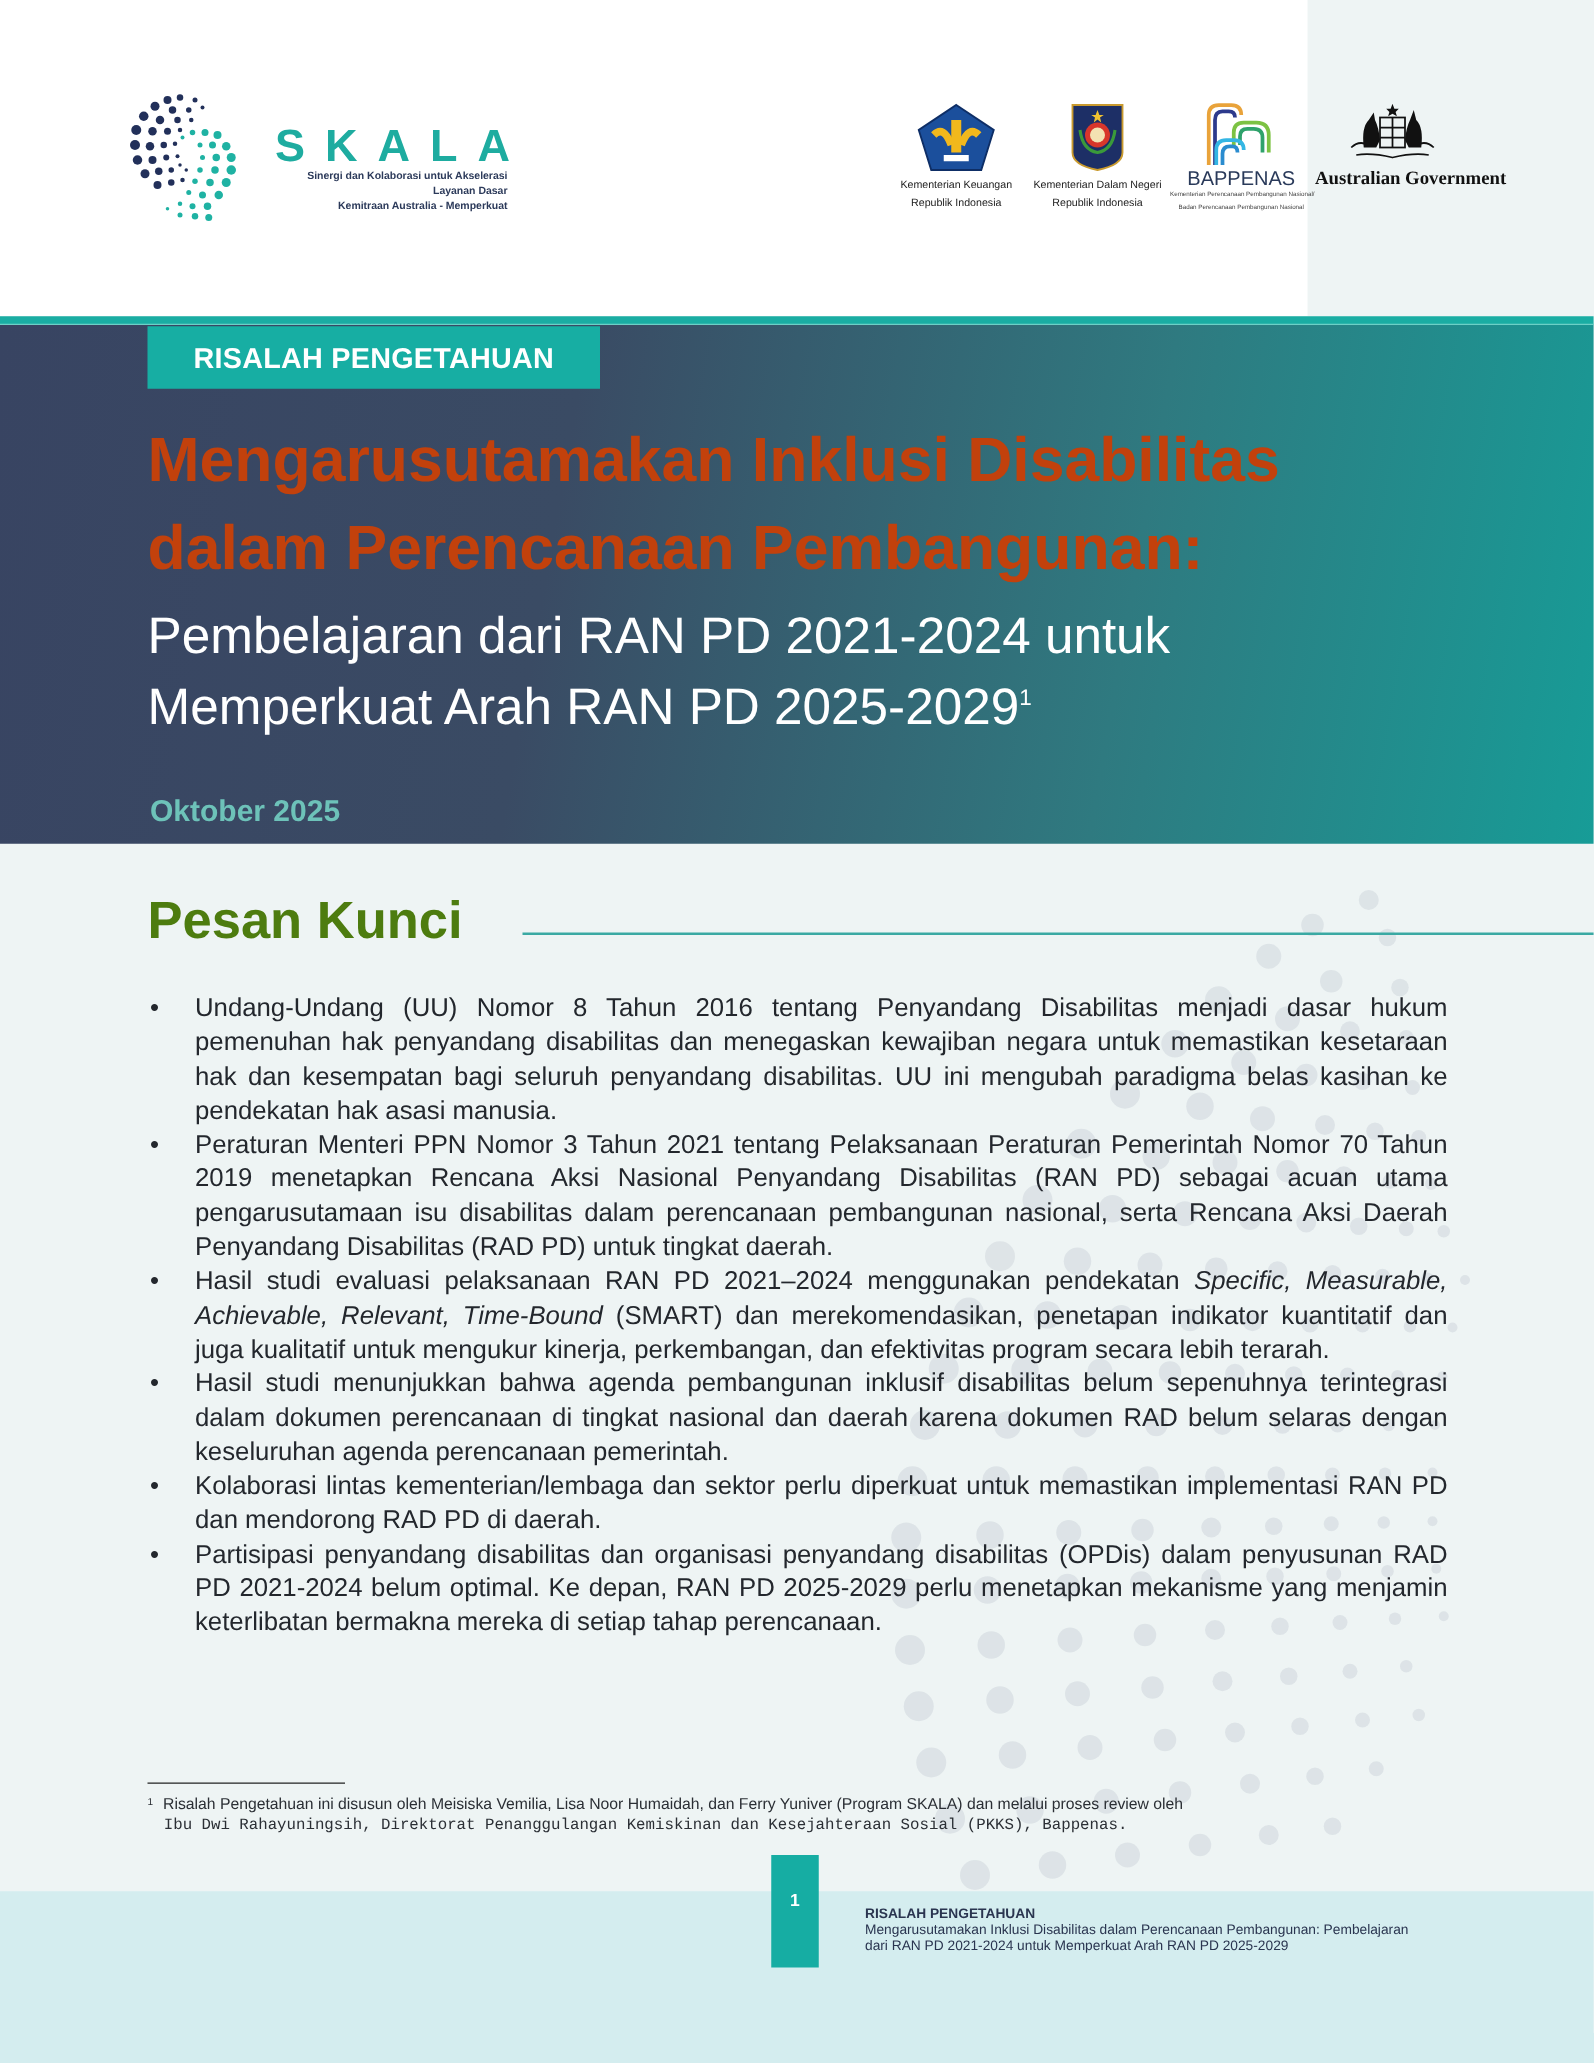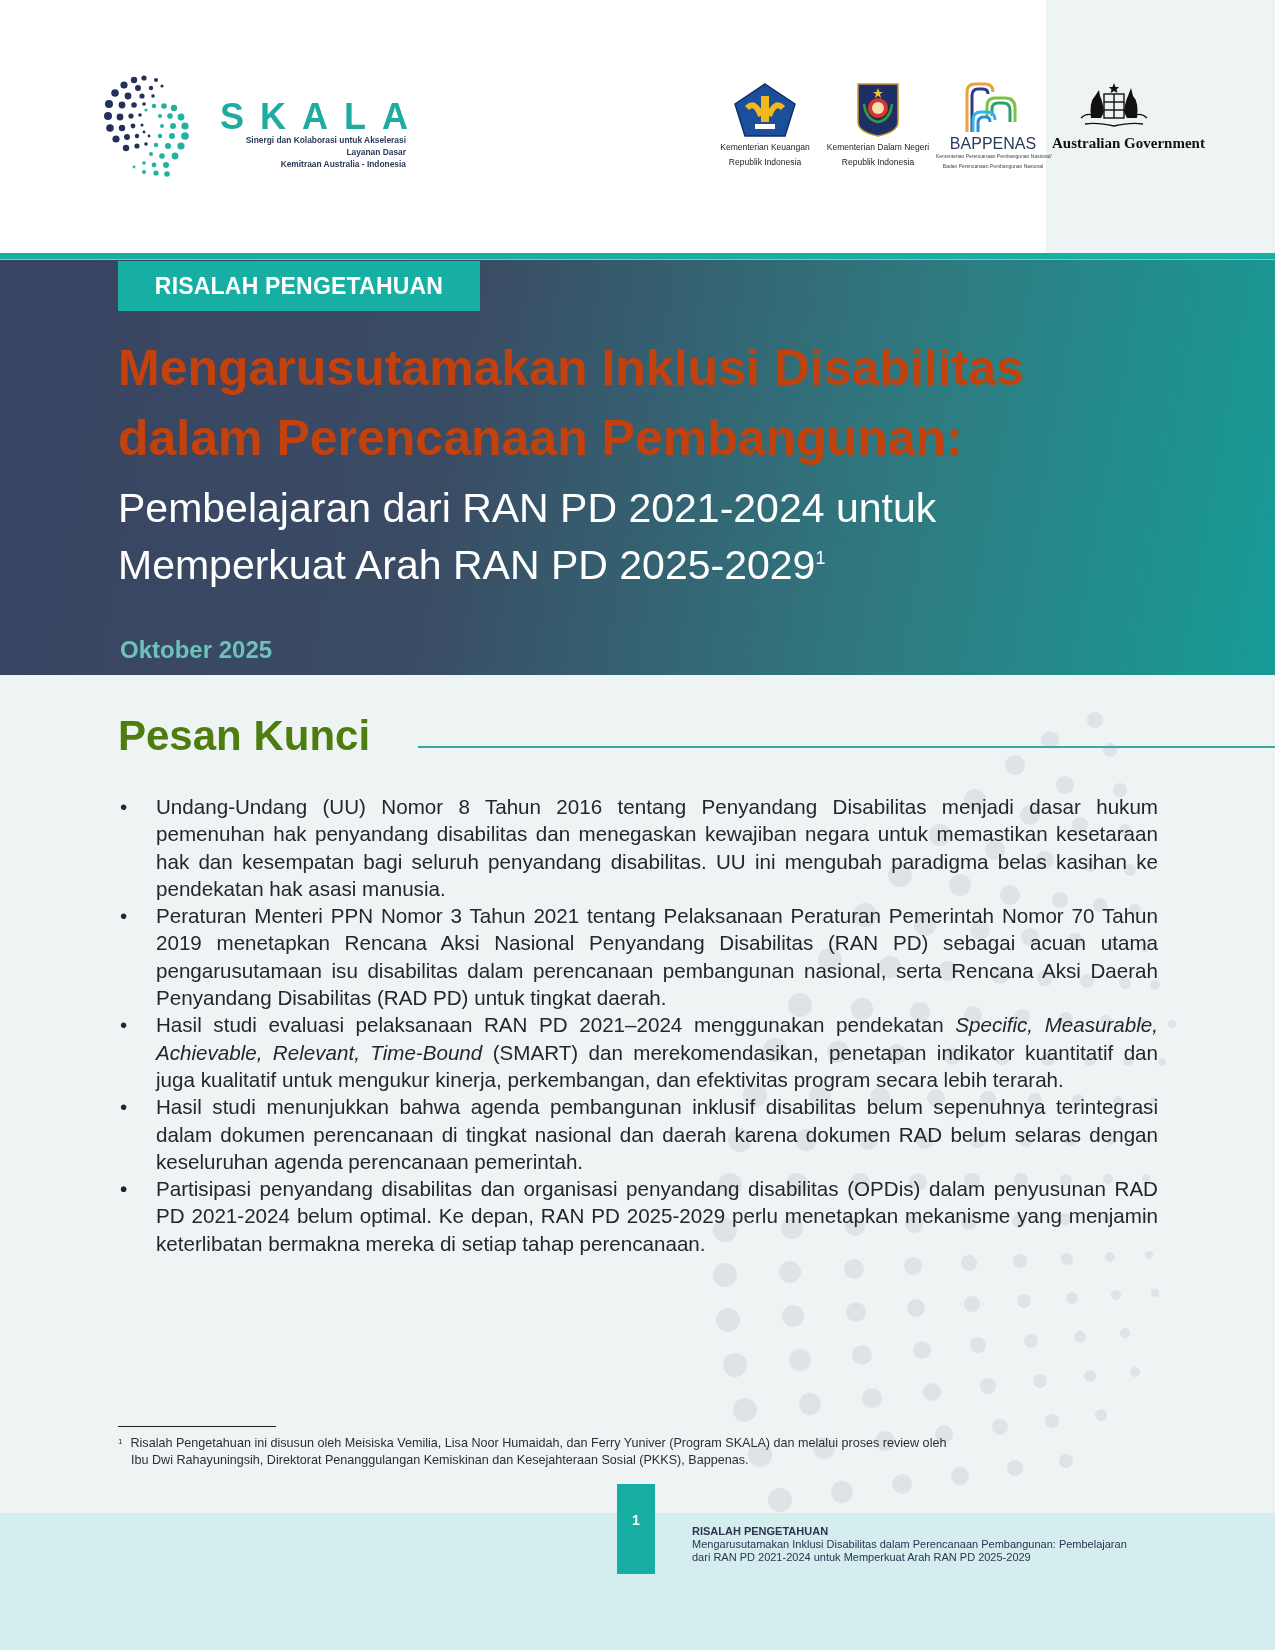--- a/index.html
+++ b/index.html
@@ -114,21 +114,21 @@
     .fn-rule {
       position: absolute; left: 118px; top: 1426px; width: 158px; height: 1px;
       background: #222;
     }
     .footnote {
       position: absolute; left: 118px; top: 1435px; width: 960px;
       font-family: "Liberation Sans", sans-serif;
       font-size: 12.6px; line-height: 16.5px; color: #2b2f35;
     }
     .footnote sup { font-size: 8px; position: relative; top: -1px; margin-right: 8px; vertical-align: top; }
-    .footnote .fn-line2 { padding-left: 13px; display: block; }
+    .footnote .fn-line2 { padding-left: 13px; display: block; font-family: Liberation Mono, monospace; }
 
     
     .page-footer {
       position: absolute; left: 0; top: 1513px; width: 1275px; height: 137px;
       background: #d4edef;
     }
     .page-tab {
       position: absolute; left: 617px; top: 1484px; width: 38px; height: 90px;
       background: #16ada3; color: #fff;
       font-family: "Liberation Sans", sans-serif; font-weight: bold;
@@ -206,21 +206,21 @@
           <circle cx="62" cy="91" r="3"></circle>
         <circle cx="30" cy="93" r="1.4"></circle>
           <circle cx="40" cy="98" r="2"></circle>
           <circle cx="52" cy="99" r="2.6"></circle>
           <circle cx="63" cy="100" r="2.8"></circle>
       </g>
     </svg>
     <div class="skala-word">SKALA</div>
     <div class="skala-tag">
       <div>Sinergi dan Kolaborasi untuk Akselerasi Layanan Dasar</div>
-      <div>Kemitraan Australia - Indonesia</div>
+      <div>Kemitraan Australia - Memperkuat</div>
     </div>
   </div>
 
   <div class="partners">
 
     <div class="partner" style="left:10px; width:110px;">
       <svg class="emblem" width="64" height="56" viewBox="0 0 64 56">
         <polygon points="32,2 62,22 52,54 12,54 2,22" fill="#1b4f9c" stroke="#0e2e66" stroke-width="1.5"></polygon>
         <path d="M14 26 Q22 18 28 34 M50 26 Q42 18 36 34" stroke="#f2b81c" stroke-width="6" fill="none"></path>
         <rect x="28" y="14" width="8" height="26" fill="#f2b81c"></rect>
@@ -446,20 +446,21 @@
   <li>
     <span class="dot">•</span>
     <span>Hasil studi evaluasi pelaksanaan RAN PD 2021–2024 menggunakan pendekatan </span><em>Specific, Measurable, Achievable, Relevant, Time-Bound</em><span> (SMART) dan merekomendasikan, penetapan indikator kuantitatif dan juga kualitatif untuk mengukur kinerja, perkembangan, dan efektivitas program secara lebih terarah.</span>
   </li>
   <li>
     <span class="dot">•</span>
     <span>Hasil studi menunjukkan bahwa agenda pembangunan inklusif disabilitas belum sepenuhnya terintegrasi dalam dokumen perencanaan di tingkat nasional dan daerah karena dokumen RAD belum selaras dengan keseluruhan agenda perencanaan  pemerintah.</span>
   </li>
   <li>
     <span class="dot">•</span>
+    <span>Kolaborasi lintas kementerian/lembaga dan sektor perlu diperkuat untuk memastikan  implementasi RAN PD dan mendorong RAD PD di daerah.</span>
   </li>
   <li>
     <span class="dot">•</span>
     <span>Partisipasi penyandang disabilitas dan organisasi penyandang disabilitas (OPDis) dalam penyusunan RAD PD 2021-2024 belum optimal. Ke depan, RAN PD 2025-2029 perlu menetapkan mekanisme yang menjamin keterlibatan bermakna mereka di setiap tahap perencanaan.</span>
   </li>
 </ul>
 
 <div class="fn-rule"></div>
 <div class="footnote">
   <span><sup>1</sup><span>Risalah Pengetahuan ini disusun oleh Meisiska Vemilia, Lisa Noor Humaidah, dan Ferry Yuniver (Program SKALA) dan melalui proses review oleh</span></span>

